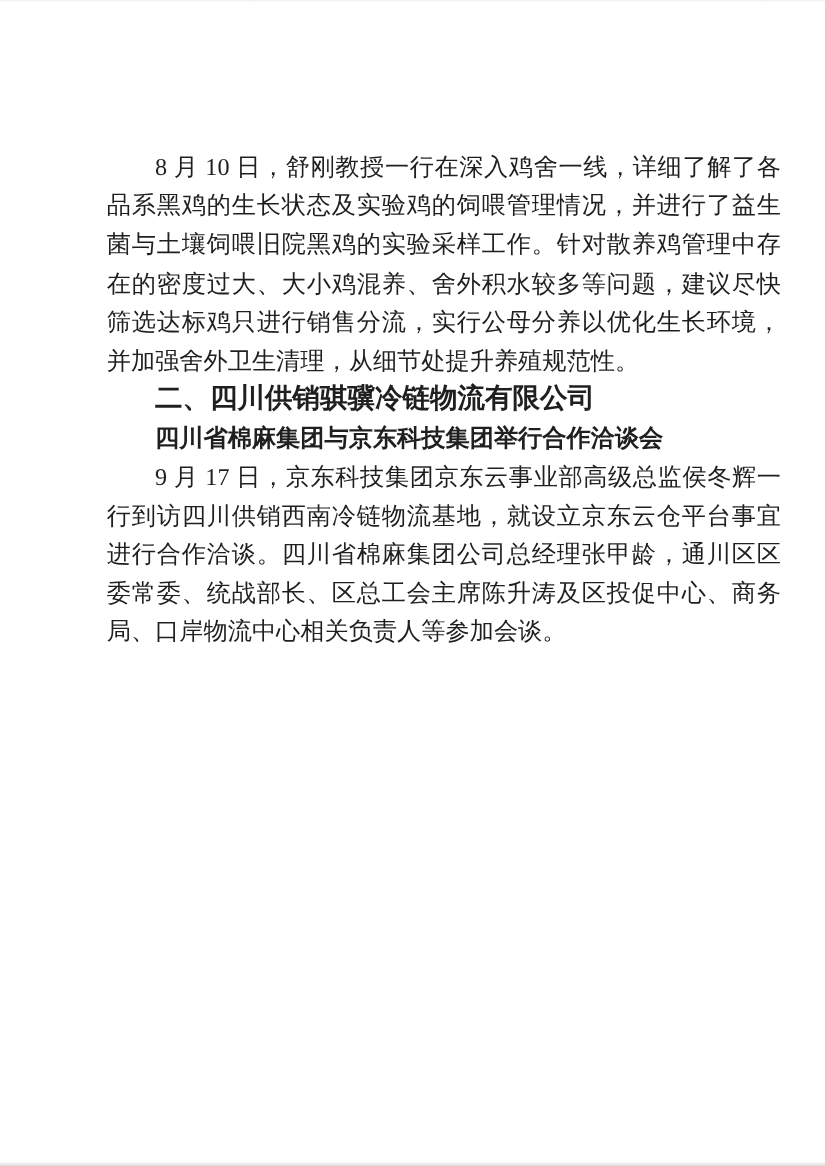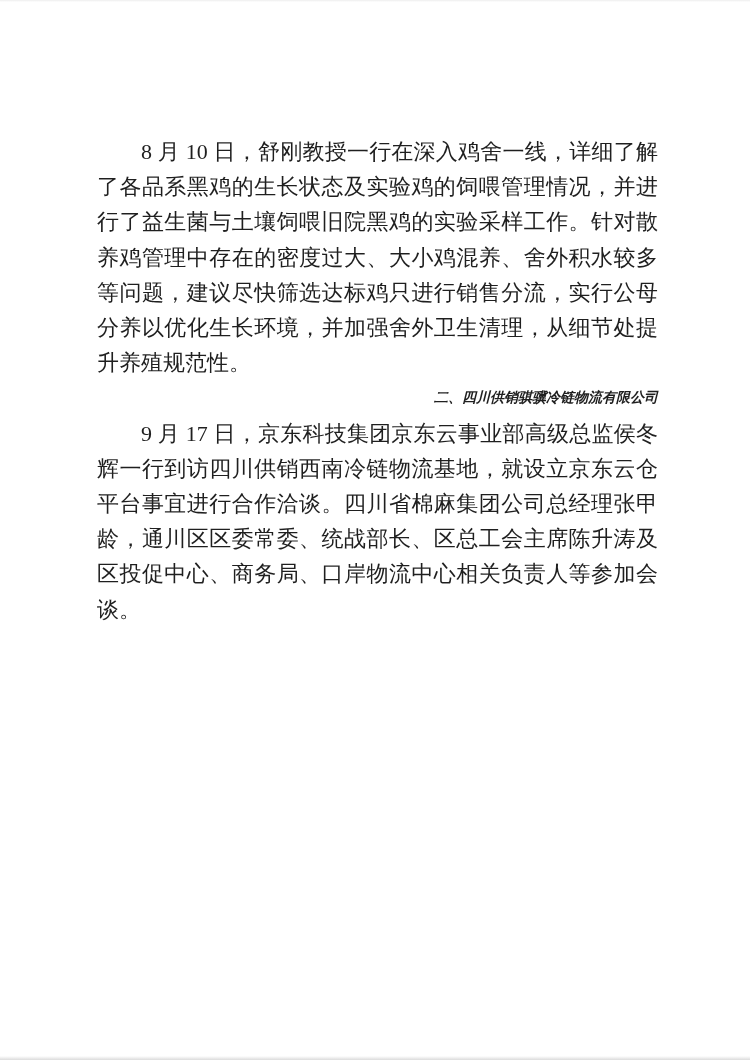--- a/index.html
+++ b/index.html
@@ -12,40 +12,39 @@
     height: 1060px;
     overflow: hidden;
     position: relative;
     font-family: "Liberation Serif", "DejaVu Serif", serif;
     color: #1f1f1f;
   }
   .page {
     box-sizing: border-box;
     width: 750px;
     height: 976px;
-    padding: 134px 92px 0 97px;
+    padding: 134px 40px 0 97px;
     background: #ffffff;
   }
   .body-para {
     margin: 0;
     font-size: 22px;
     line-height: 35.2px;
     text-align: justify;
     text-indent: 44px;
     word-break: break-all;
   }
   .heading-1 {
     margin: 0;
-    font-size: 14px;
+    font-size: 25px;
     line-height: 35.2px;
     text-indent: 44px;
     font-family: "Liberation Sans", "DejaVu Sans", sans-serif;
     font-weight: 700;
-    text-align: right;
-    font-style: italic;
+    text-align: left;
   }
   .heading-2 {
     margin: 0;
     font-size: 22px;
     line-height: 35.2px;
     text-indent: 44px;
     font-family: "Liberation Serif", "DejaVu Serif", serif;
     font-weight: 700;
     text-align: left;
   }
@@ -61,17 +60,18 @@
     height: 4px;
     background: linear-gradient(to bottom, rgba(0,0,0,0), rgba(0,0,0,0.14));
   }
 </style>
 </head>
 <body>
 
 <div class="page">
   <p class="body-para">8 月 10 日，舒刚教授一行在深入鸡舍一线，详细了解了各品系黑鸡的生长状态及实验鸡的饲喂管理情况，并进行了益生菌与土壤饲喂旧院黑鸡的实验采样工作。针对散养鸡管理中存在的密度过大、大小鸡混养、舍外积水较多等问题，建议尽快筛选达标鸡只进行销售分流，实行公母分养以优化生长环境，并加强舍外卫生清理，从细节处提升养殖规范性。</p>
   <p class="heading-1">二、四川供销骐骥冷链物流有限公司</p>
+  <p class="heading-2">四川省棉麻集团与京东科技集团举行合作洽谈会</p>
   <p class="body-para">9 月 17 日，京东科技集团京东云事业部高级总监侯冬辉一行到访四川供销西南冷链物流基地，就设立京东云仓平台事宜进行合作洽谈。四川省棉麻集团公司总经理张甲龄，通川区区委常委、统战部长、区总工会主席陈升涛及区投促中心、商务局、口岸物流中心相关负责人等参加会谈。</p>
 </div>
 
 <div class="page-edge-top"></div>
 <div class="page-edge-bottom"></div>
 
 </body></html>

